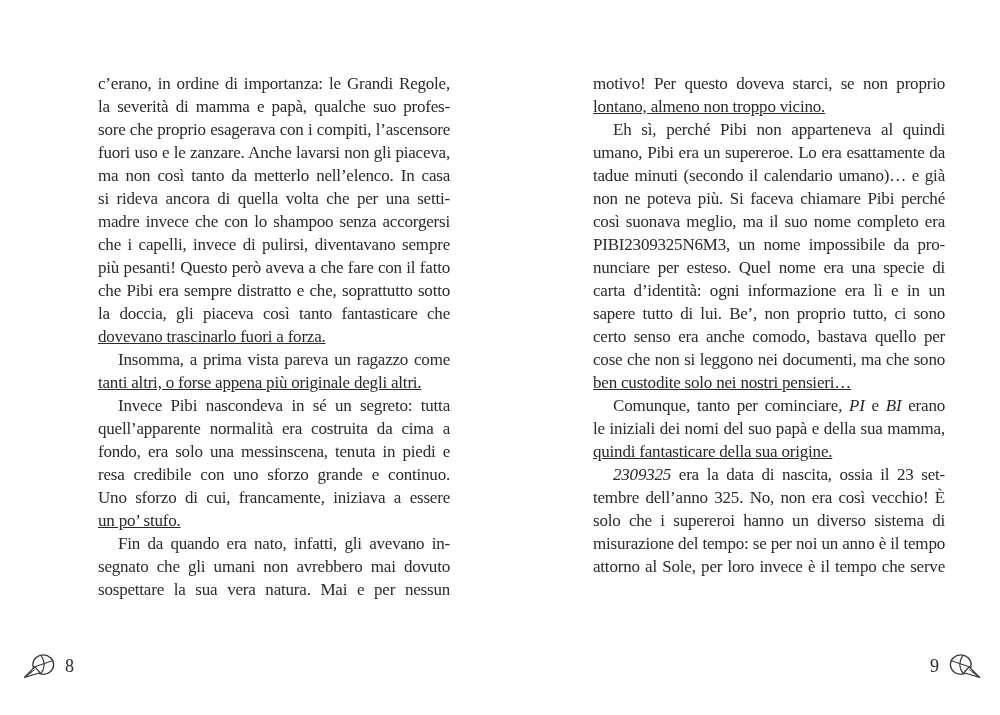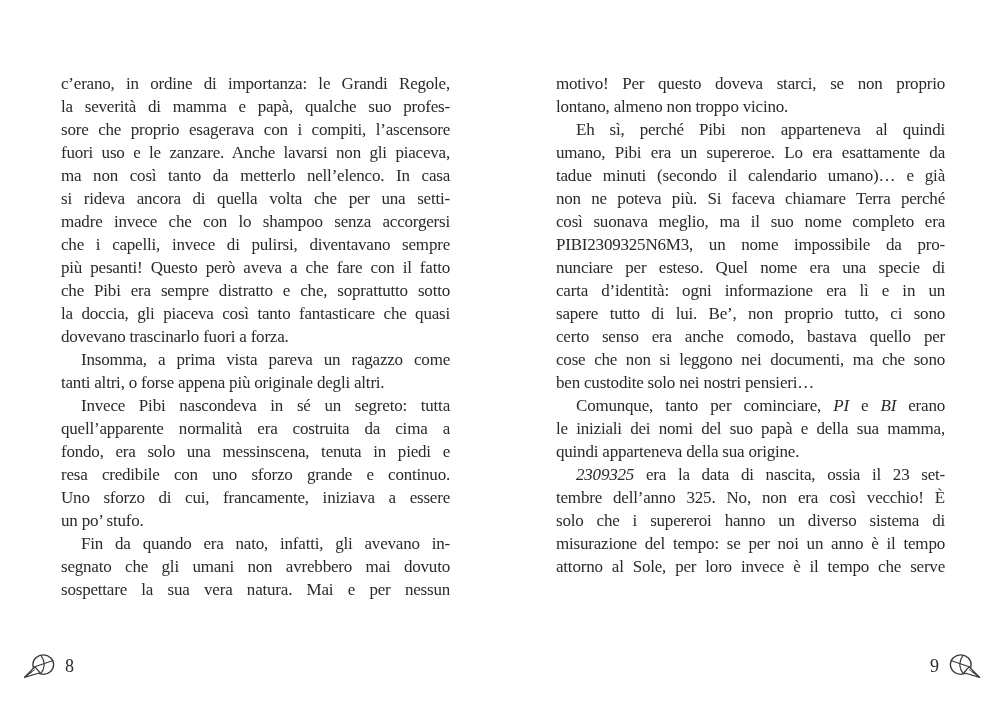--- a/index.html
+++ b/index.html
@@ -25,24 +25,26 @@
     letter-spacing: -0.2px;
   }
   .page-left  .text-block { left: 61px; }
   .page-right .text-block { left: 556px; }
 
   .line {
     height: 23px;
     overflow: hidden;
     text-align: justify;
     text-align-last: justify;
+    margin-left: 37px;
   }
   .line.nojust {
     text-align: right;
     text-align-last: left;
+    text-decoration: underline;
   }
   .line.indent { text-indent: 20px; }
   .it { font-style: italic; }
 
   .footer {
     position: absolute;
     top: 652px;
     display: flex;
     align-items: center;
     gap: 9px;
@@ -100,32 +102,32 @@
     </div>
   </div>
 
   <div class="page page-right">
     <div class="text-block">
         <div class="line"><span>motivo! Per questo doveva starci, se non proprio</span></div>
         <div class="line nojust"><span>lontano, almeno non troppo vicino.</span></div>
         <div class="line indent"><span>Eh sì, perché Pibi non apparteneva al quindi</span></div>
         <div class="line"><span>umano, Pibi era un supereroe. Lo era esattamente da</span></div>
         <div class="line"><span>tadue minuti (secondo il calendario umano)… e già</span></div>
-        <div class="line"><span>non ne poteva più. Si faceva chiamare Terra perché</span></div>
+        <div class="line"><span>non ne poteva più. Si faceva chiamare Pibi perché</span></div>
         <div class="line"><span>così suonava meglio, ma il suo nome completo era</span></div>
         <div class="line"><span>PIBI2309325N6M3, un nome impossibile da pro-</span></div>
         <div class="line"><span>nunciare per esteso. Quel nome era una specie di</span></div>
         <div class="line"><span>carta d’identità: ogni informazione era lì e in un</span></div>
         <div class="line"><span>sapere tutto di lui. Be’, non proprio tutto, ci sono</span></div>
         <div class="line"><span>certo senso era anche comodo, bastava quello per</span></div>
         <div class="line"><span>cose che non si leggono nei documenti, ma che sono</span></div>
         <div class="line nojust"><span>ben custodite solo nei nostri pensieri…</span></div>
         <div class="line indent"><span>Comunque, tanto per cominciare, </span><span class="it">PI</span><span> e </span><span class="it">BI</span><span> erano</span></div>
         <div class="line"><span>le iniziali dei nomi del suo papà e della sua mamma,</span></div>
-        <div class="line nojust"><span>quindi apparteneva della sua origine.</span></div>
+        <div class="line nojust"><span>quindi fantasticare della sua origine.</span></div>
         <div class="line indent"><span class="it">2309325</span><span> era la data di nascita, ossia il 23 set-</span></div>
         <div class="line"><span>tembre dell’anno 325. No, non era così vecchio! È</span></div>
         <div class="line"><span>solo che i supereroi hanno un diverso sistema di</span></div>
         <div class="line"><span>misurazione del tempo: se per noi un anno è il tempo</span></div>
         <div class="line"><span>attorno al Sole, per loro invece è il tempo che serve</span></div>
       </div>
     <div class="footer footer-right">
       <span class="pagenum">9</span>
       <svg class="doodle mirror" viewBox="0 0 36 28" width="34" height="27" aria-hidden="true">
         <ellipse cx="22.5" cy="12" rx="11" ry="10.3" fill="none" stroke="#3a3a3a" stroke-width="1.4"></ellipse>

